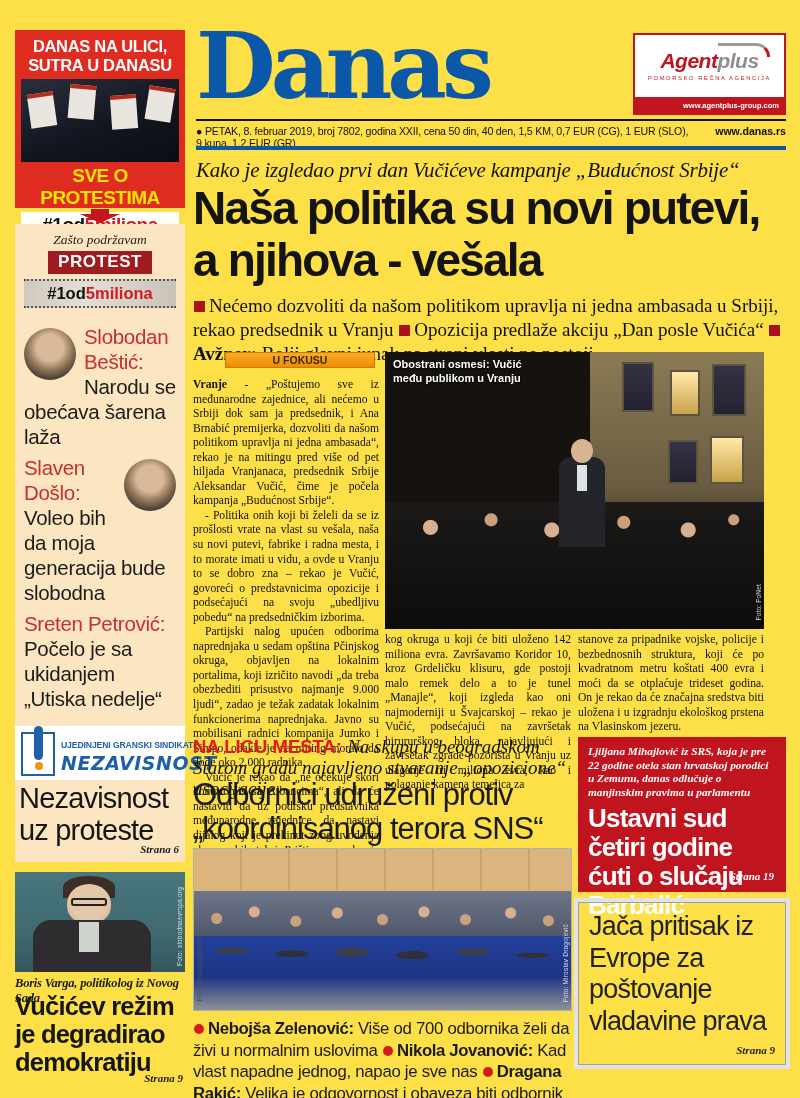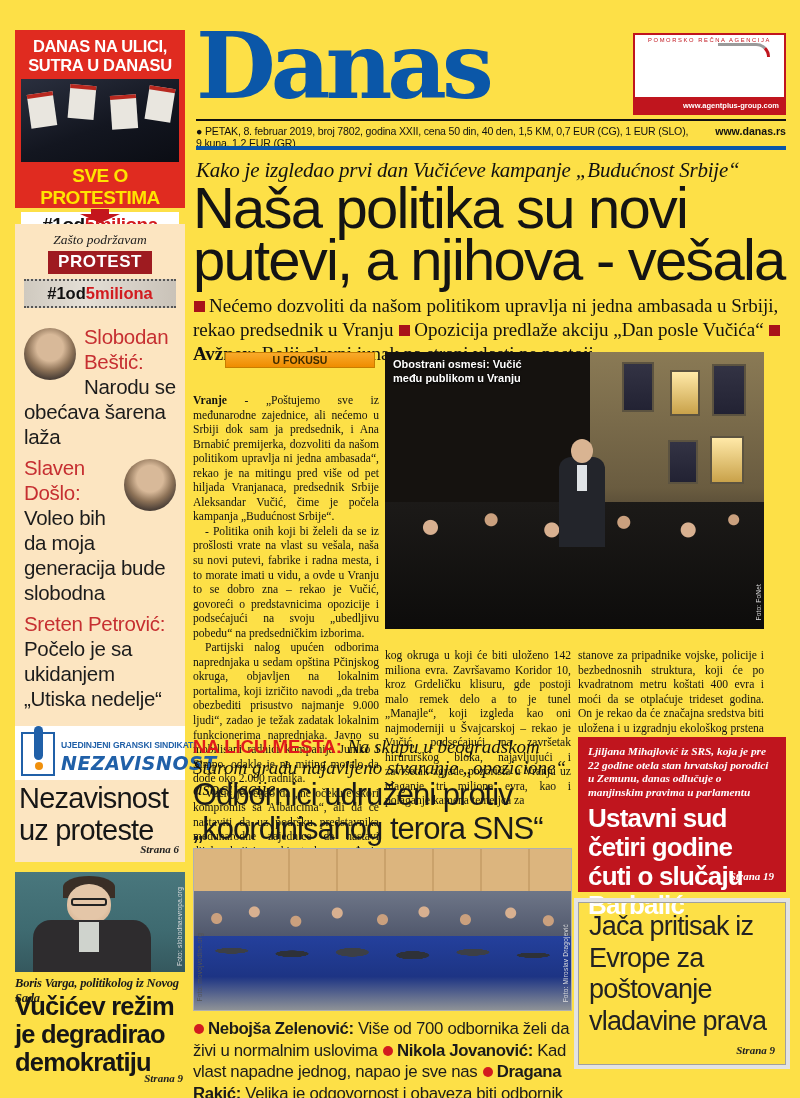--- a/index.html
+++ b/index.html
@@ -78,30 +78,30 @@
   #agent .tag { text-align:center; color:#c0151e; font-size:5.8px; letter-spacing:1.6px; margin-top:2px; }
   #agent .bar { position:absolute; left:0; bottom:0; width:100%; height:16px; background:#c0151e; color:#fff;
     font-size:7.5px; text-align:right; padding:4px 5px 0; font-weight:bold; }
   #rule-black { left:196px; top:119px; width:590px; height:2px; background:#111; }
   #dateline { left:196px; top:125px; width:500px; font-size:10.6px; color:#111; letter-spacing:-0.2px; }
   #siteurl { left:640px; top:125px; width:146px; text-align:right; font-size:10.6px; font-weight:bold; color:#111; }
   #rule-blue { left:196px; top:146px; width:590px; height:4px; background:#0b57a8; }
 
   
   #kicker { left:196px; top:158px; width:590px; font-family:"Liberation Serif",serif; font-style:italic; font-size:21px; color:#111; letter-spacing:-0.2px; }
-  #headline1 { left:193px; top:182px; width:600px; font-weight:normal; font-size:58px; line-height:52px; letter-spacing:-1.8px; color:#141414; }
+  #headline1 { left:193px; top:182px; width:600px; font-weight:bold; font-size:46px; line-height:52px; letter-spacing:-1.8px; color:#141414; }
   #deck { left:193px; top:294px; width:595px; font-family:"Liberation Serif",serif; font-size:19px; line-height:24px; color:#111; }
   .sqb { display:inline-block; width:11px; height:11px; background:#a81219; margin:0 4px 0 1px; }
   .dotb { display:inline-block; width:10px; height:10px; background:#d21b1f; border-radius:50%; margin:0 4px 0 1px; }
   #fokus { left:225px; top:352px; width:150px; height:16px; background:linear-gradient(180deg,#f9ab2b,#ef8c00);
     border:1px solid #c87d00; text-align:center; font-weight:bold; font-size:10.5px; color:#3a2a00; line-height:14px; }
 
   .bodycol { font-family:"Liberation Serif",serif; font-size:11.6px; line-height:14.55px; text-align:justify; color:#111; }
   .bodycol p { text-indent:12px; }
-  .bodycol p.noind { text-indent:0;margin-top:16px; }
+  .bodycol p.noind { text-indent:0; }
   .lead-word { font-weight:bold; }
   #col1 { left:193px; top:378px; width:186px; height:360px; }
   #col2 { left:385px; top:633px; width:186px; height:106px; }
   #col3 { left:578px; top:633px; width:186px; height:106px; }
   #byline { text-align:right; font-weight:bold; font-style:italic; margin-top:6px; text-indent:0; }
   #contin { text-align:right; font-weight:bold; font-style:italic; font-size:10.5px; text-indent:0; }
 
   
   #photo1 { left:385px; top:352px; width:379px; height:277px; position:absolute; overflow:hidden; background:#15120f; }
   #photo1 .facade { position:absolute; right:0; top:0; width:46%; height:70%; background:linear-gradient(180deg,#8a7a55,#6a5c40 70%,#3a3226); }
@@ -232,20 +232,23 @@
     <span class="shirt"></span>
     <span class="vcredit" style="right:2px; bottom:6px;">Foto: slobodnaevropa.org</span>
   </div>
   <div id="varga-head" class="abs">Vučićev režim je degradirao demokratiju</div>
   <div id="varga-cap" class="abs">Boris Varga, politikolog iz Novog Sada</div>
   <div id="varga-page" class="abs strana">Strana 9</div>
 
   <div id="logo" class="abs">Danas</div>
   <div id="agent" class="abs">
     <span class="swoosh"></span>
+    <div class="brand">
+      <span class="b1">Agent</span><span class="b2">plus</span>
+    </div>
     <div class="tag">POMORSKO REČNA AGENCIJA</div>
     <div class="bar">www.agentplus-group.com</div>
   </div>
   <div id="rule-black" class="abs"></div>
   <div id="dateline" class="abs">● PETAK, 8. februar 2019, broj 7802, godina XXII, cena 50 din, 40 den, 1,5 KM, 0,7 EUR (CG), 1 EUR (SLO), 9 kuna, 1,2 EUR (GR)</div>
   <div id="siteurl" class="abs">www.danas.rs</div>
   <div id="rule-blue" class="abs"></div>
 
   <div id="kicker" class="abs">Kako je izgledao prvi dan Vučićeve kampanje „Budućnost Srbije“</div>
   <div id="headline1" class="abs">Naša politika su novi putevi, a njihova - vešala</div>

